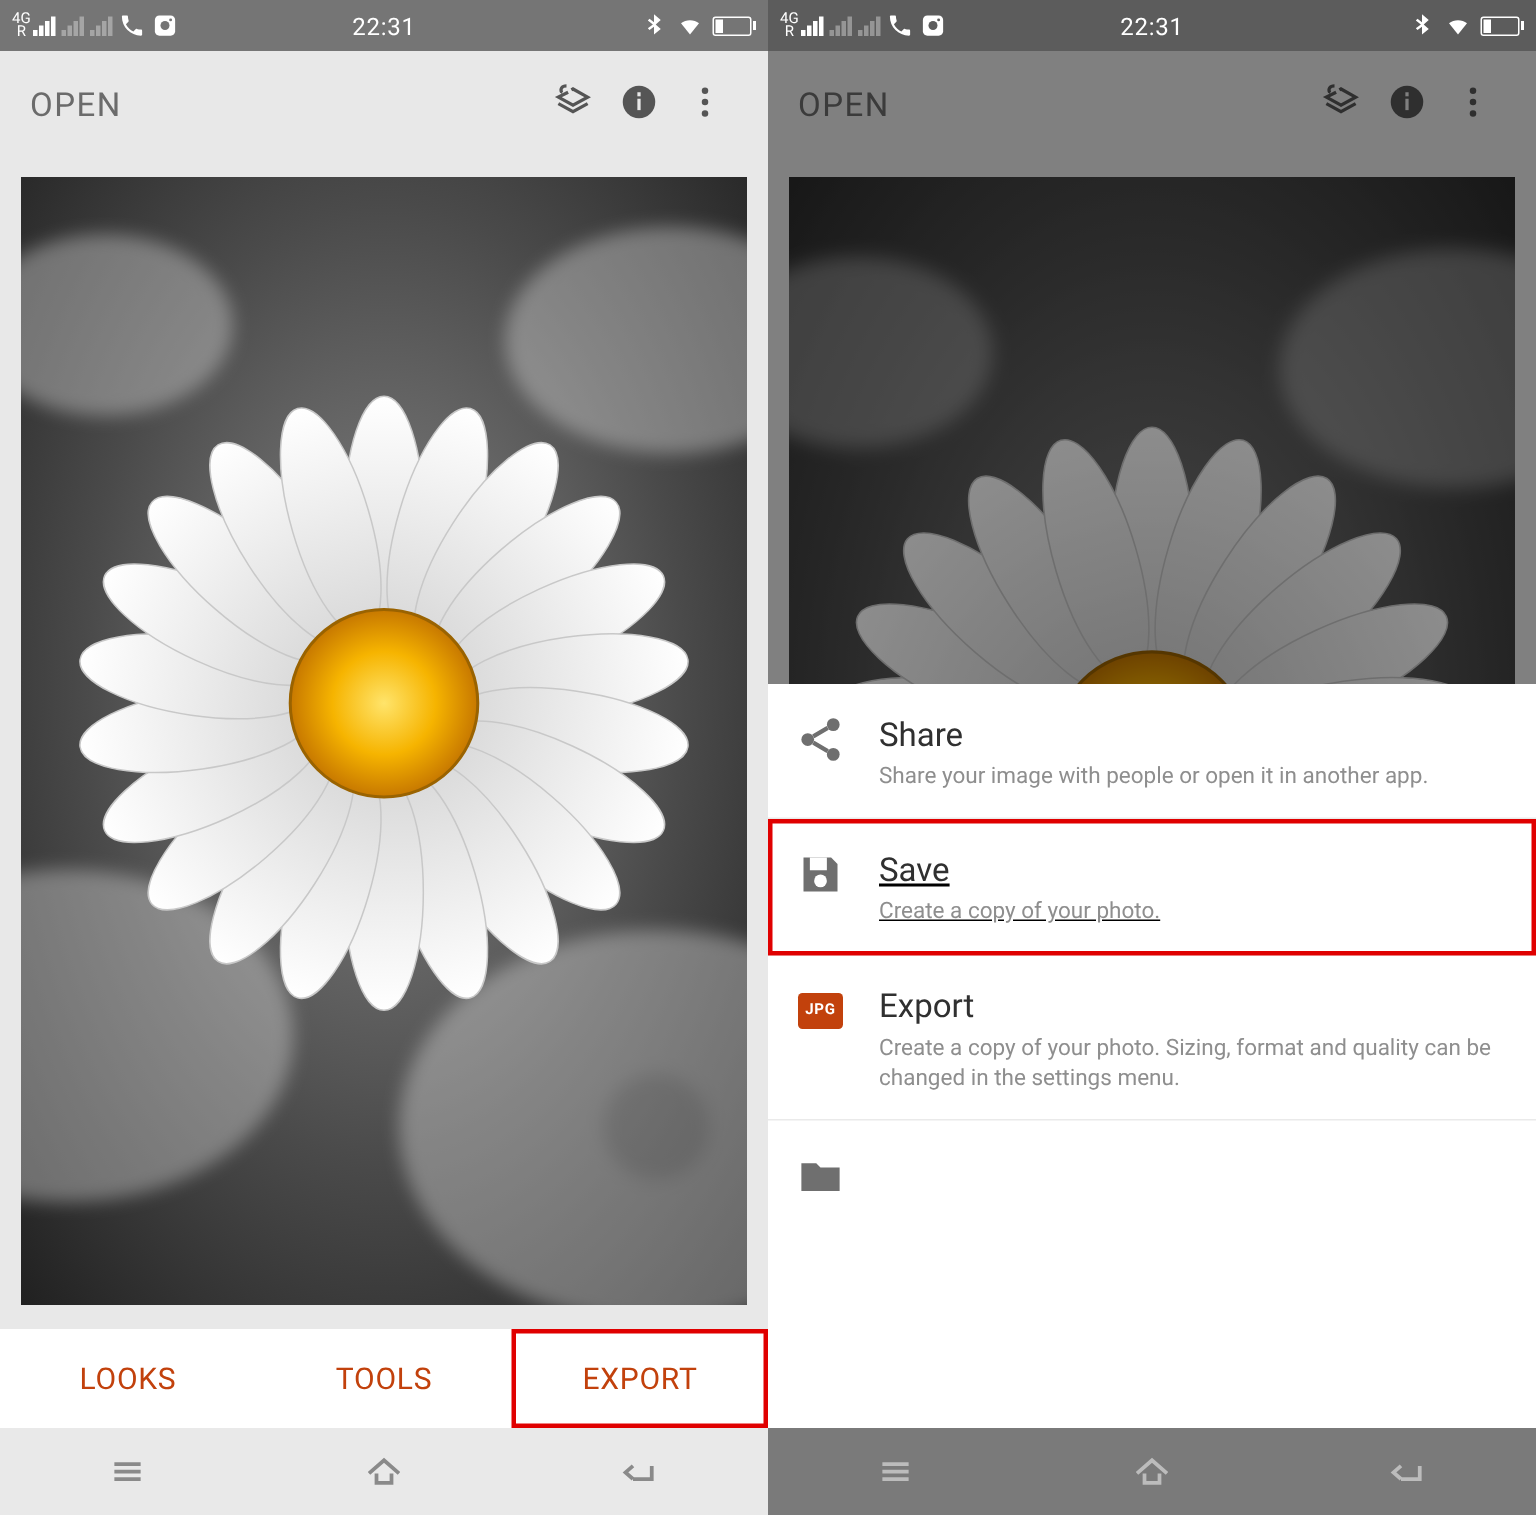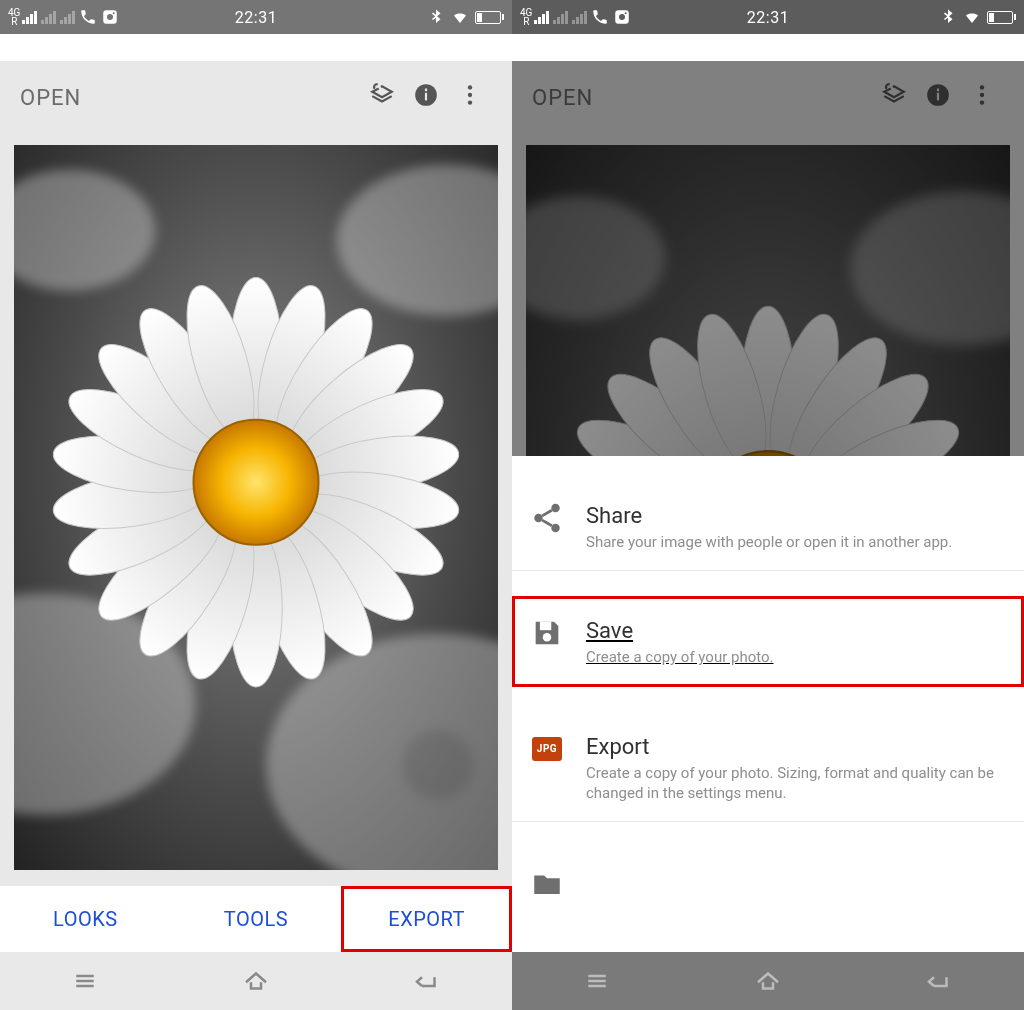--- a/index.html
+++ b/index.html
@@ -40,21 +40,20 @@
   .ico svg { width: 100%; height: 100%; fill: currentColor; }
 
   
   .app-header {
     height: 72px;
     background: #e8e8e8;
     display: flex;
     align-items: center;
     padding: 0 20px;
     color: #6b6b6b;
-    margin-top: 27px;
   }
   .app-header .title { font-size: 22px; letter-spacing: 1px; flex: 1; }
   .app-header .hbtn { width: 44px; text-align: center; color:#555; }
   .app-header .hbtn svg { width:26px; height:26px; fill:#555; }
 
   
   .photo-area {
     flex: 1;
     background: #e8e8e8;
     padding: 12px 14px 16px;
@@ -71,21 +70,21 @@
   
   .tabs {
     height: 66px;
     background: #fff;
     display: flex;
   }
   .tabs .tab {
     flex:1;
     display:flex; align-items:center; justify-content:center;
     font-size: 20px;
-    color:#1d4ed8;
+    color:#c2410c;
     letter-spacing:.5px;
   }
   .tabs .tab.highlight {
     outline: 3px solid #e00000;
     outline-offset: -3px;
   }
 
   
   .navbar {
     height: 58px;
@@ -109,21 +108,20 @@
     background:#fff;
     height: 496px;
     display:flex; flex-direction:column;
   }
   .sheet-item {
     display:flex;
     padding: 20px 18px 18px 18px;
     border-bottom:1px solid #eaeaea;
     gap: 22px;
     align-items:flex-start;
-    margin-top:25px;
   }
   .sheet-item:last-child { border-bottom:none; }
   .sheet-item.highlight {
     outline:3px solid #e00000;
     outline-offset:-3px;
     text-decoration:underline;
   }
   .sheet-item .sicon {
     width: 34px; height:34px; flex:0 0 34px;
     display:flex; align-items:center; justify-content:center;

